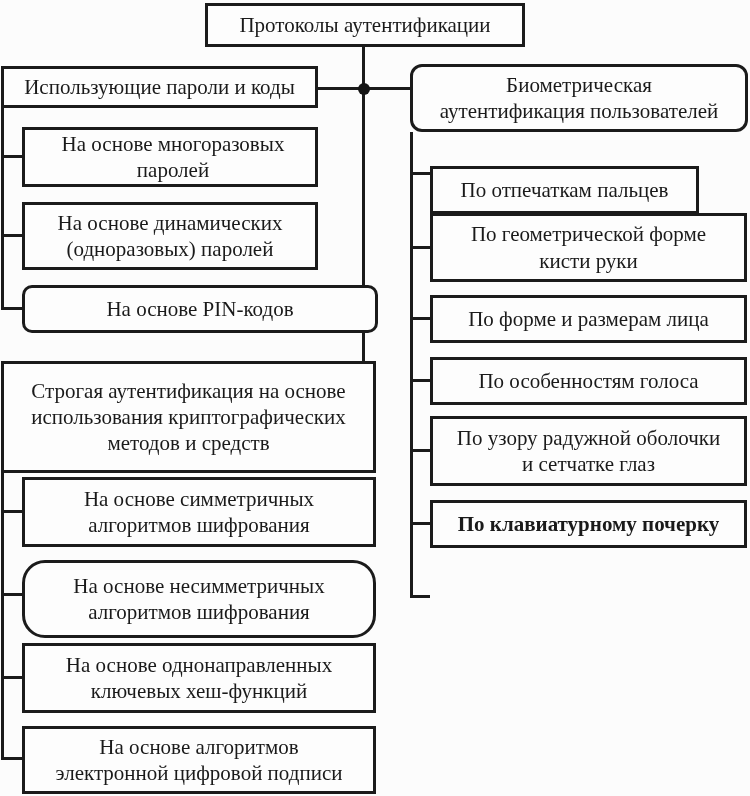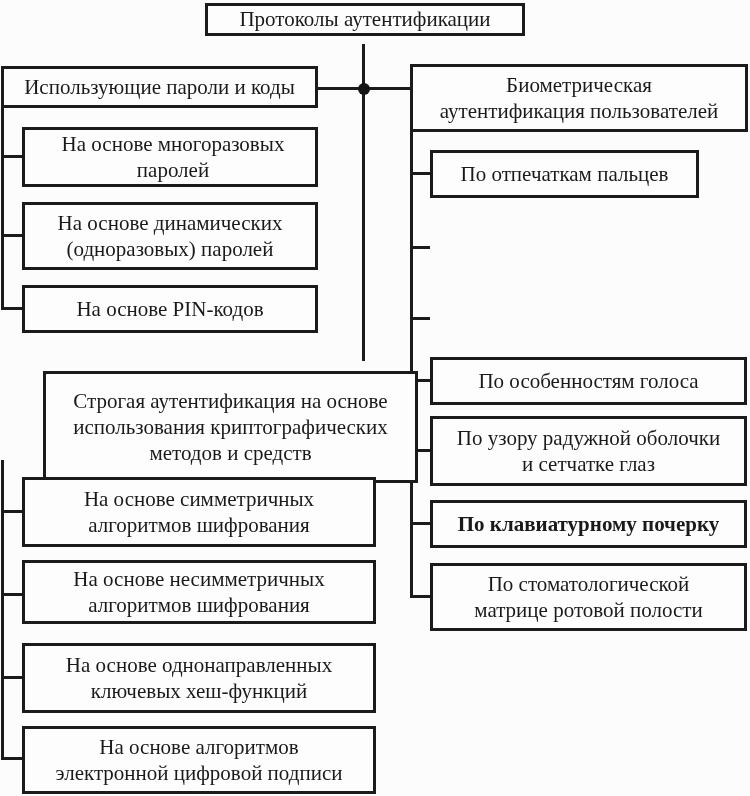--- a/index.html
+++ b/index.html
@@ -36,21 +36,21 @@
     height: 12px;
     border-radius: 50%;
     background: #141414;
   }
 </style>
 </head>
 <body>
 
 <div class="canvas">
 
-  <div class="node" style="left:205px; top:3px; width:320px; height:33px;">Протоколы аутентификации</div>
+  <div class="node" style="left:205px; top:3px; width:320px; height:44px;">Протоколы аутентификации</div>
 
   <div class="line" style="left:362px; top:44px; width:3px; height:317px;"></div>
   <div class="line" style="left:318px; top:87px; width:92px; height:3px;"></div>
   <div class="dot" style="left:358px; top:83px;"></div>
 
   <div class="line" style="left:1px; top:108px; width:3px; height:202px;"></div>
   <div class="line" style="left:4px; top:155px; width:18px; height:3px;"></div>
   <div class="line" style="left:4px; top:234px; width:18px; height:3px;"></div>
   <div class="line" style="left:4px; top:307px; width:18px; height:3px;"></div>
 
@@ -67,37 +67,38 @@
   <div class="line" style="left:413px; top:379px; width:17px; height:3px;"></div>
   <div class="line" style="left:413px; top:449px; width:17px; height:3px;"></div>
   <div class="line" style="left:413px; top:522px; width:17px; height:3px;"></div>
   <div class="line" style="left:413px; top:595px; width:17px; height:3px;"></div>
 
   <div class="node" style="left:1px; top:66px; width:317px; height:42px;">Использующие пароли и коды</div>
   <div class="node" style="left:22px; top:127px; width:296px; height:60px;padding-left:12px;">На основе многоразовых
 паролей</div>
   <div class="node" style="left:22px; top:202px; width:296px; height:68px;text-align:center;">На основе динамических
 (одноразовых) паролей</div>
-  <div class="node" style="left:22px; top:285px; width:296px; height:48px;">На основе PIN-кодов</div>
+  <div class="node" style="left:22px; top:285px; width:356px; height:48px;border-radius:10px;">На основе PIN-кодов</div>
 
-  <div class="node" style="left:1px; top:371px; width:375px; height:112px;margin-left:42px;">Строгая аутентификация на основе
+  <div class="node" style="left:1px; top:361px; width:375px; height:112px;">Строгая аутентификация на основе
 использования криптографических
 методов и средств</div>
   <div class="node" style="left:22px; top:477px; width:354px; height:70px;">На основе симметричных
 алгоритмов шифрования</div>
-  <div class="node" style="left:22px; top:560px; width:354px; height:64px;">На основе несимметричных
+  <div class="node" style="left:22px; top:560px; width:354px; height:78px;border-radius:23px;">На основе несимметричных
 алгоритмов шифрования</div>
   <div class="node" style="left:22px; top:643px; width:354px; height:70px;">На основе однонаправленных
 ключевых хеш-функций</div>
   <div class="node" style="left:22px; top:726px; width:354px; height:68px;text-align:center;">На основе алгоритмов
 электронной цифровой подписи</div>
 
-  <div class="node" style="left:410px; top:64px; width:338px; height:68px;">Биометрическая
+  <div class="node" style="left:410px; top:64px; width:338px; height:68px;border-radius:12px;">Биометрическая
 аутентификация пользователей</div>
-  <div class="node" style="left:430px; top:150px; width:269px; height:48px;">По отпечаткам пальцев</div>
+  <div class="node" style="left:430px; top:166px; width:269px; height:48px;">По отпечаткам пальцев</div>
+  <div class="node" style="left:430px; top:213px; width:317px; height:69px;">По геометрической форме
+кисти руки</div>
+  <div class="node" style="left:430px; top:295px; width:317px; height:48px;">По форме и размерам лица</div>
   <div class="node" style="left:430px; top:357px; width:317px; height:48px;font-family:Liberation Serif, serif;">По особенностям голоса</div>
   <div class="node" style="left:430px; top:416px; width:317px; height:70px;">По узору радужной оболочки
 и сетчатке глаз</div>
   <div class="node" style="left:430px; top:500px; width:317px; height:48px;font-weight:bold;">По клавиатурному почерку</div>
-  <div class="node" style="left:430px; top:563px; width:317px; height:68px;">По стоматологической
-матрице ротовой полости</div>
 
 </div>
 
 </body></html>

